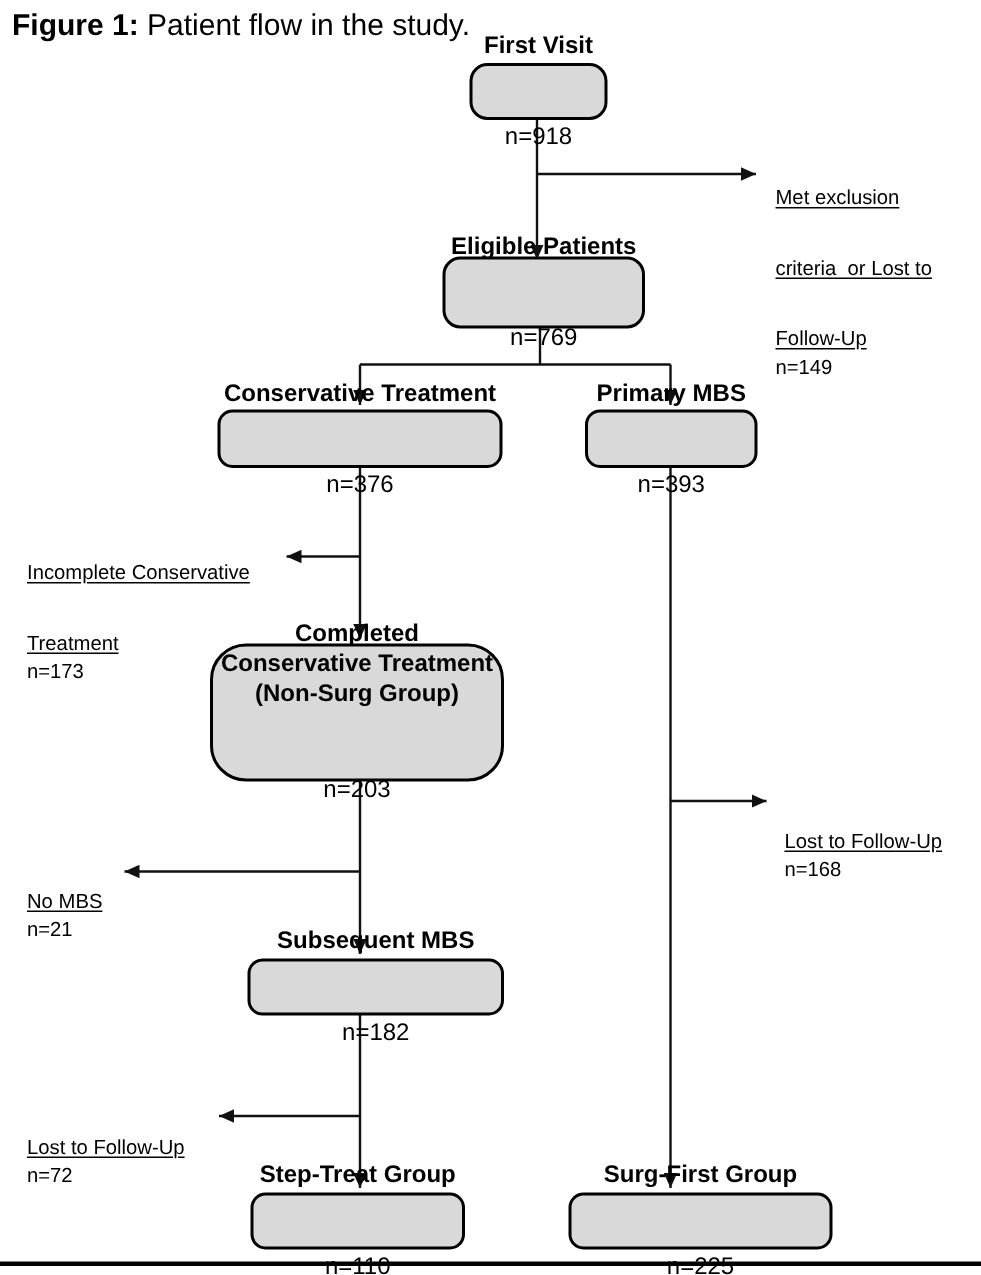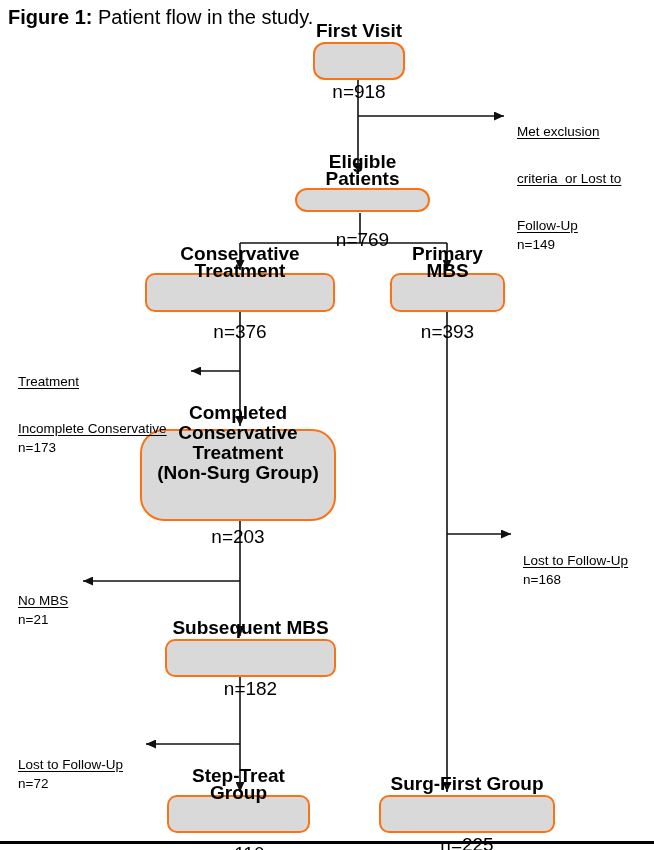--- a/index.html
+++ b/index.html
@@ -6,24 +6,24 @@
   body{
     width:654px;height:850px;position:relative;background:#ffffff;
     font-family:"Liberation Sans","DejaVu Sans",sans-serif;color:#000;
     overflow:hidden;
   }
   .canvas{position:absolute;inset:0;width:654px;height:850px;}
   .title{position:absolute;left:8px;top:6px;font-size:20px;white-space:pre;}
   .title .b{font-weight:bold;}
   svg.connectors{position:absolute;left:0;top:0;z-index:1;}
   .box{
-    position:absolute;z-index:2;background:#d9d9d9;border:2px solid #f97316;
+    position:absolute;z-index:2;background:#d9d9d9;border:2px solid #000000;
     border-radius:10px;display:flex;flex-direction:column;align-items:center;
     justify-content:center;text-align:center;box-sizing:border-box;
-    font-size:19px;line-height:17px;
+    font-size:16px;line-height:17px;
   }
   .box .lbl{font-weight:bold;}
   .box .nval{font-weight:normal;margin-top:44px;}
   .box.r12{border-radius:12px;}
   .box.big{border-radius:24px;line-height:20px;}
   .side-label{
     position:absolute;z-index:2;font-size:13.5px;line-height:19px;
     text-align:left;
   }
   .side-label .ln{white-space:pre;text-decoration:underline;text-underline-offset:2px;margin-top:28px;}
@@ -59,21 +59,21 @@
       <path d="M447,312 V792" marker-end="url(#arr)"></path>
       <path d="M447,534 H511" marker-end="url(#arr)"></path>
     </g>
   </svg>
 
   <div class="box r12" style="left:313px;top:42px;width:92px;height:38px">
     <div class="lbl">First Visit</div>
     <div class="nval">n=918</div>
   </div>
 
-  <div class="box r12" style="left:295px;top:188px;width:135px;height:24px">
+  <div class="box r12" style="left:295px;top:171px;width:135px;height:48px">
     <div class="lbl">Eligible Patients</div>
     <div class="nval">n=769</div>
   </div>
 
   <div class="box" style="left:145px;top:273px;width:190px;height:39px">
     <div class="lbl">Conservative Treatment</div>
     <div class="nval">n=376</div>
   </div>
 
   <div class="box" style="left:390px;top:273px;width:115px;height:39px">
@@ -104,22 +104,22 @@
   </div>
 
   <div class="side-label" style="left:517px;top:94px">
     <div class="ln">Met exclusion</div>
     <div class="ln">criteria  or Lost to</div>
     <div class="ln">Follow-Up</div>
     <div class="nval">n=149</div>
   </div>
 
   <div class="side-label" style="left:18px;top:344px">
+    <div class="ln">Incomplete Conservative</div>
     <div class="ln">Treatment</div>
-    <div class="ln">Incomplete Conservative</div>
     <div class="nval">n=173</div>
   </div>
 
   <div class="side-label" style="left:523px;top:523px">
     <div class="ln">Lost to Follow-Up</div>
     <div class="nval">n=168</div>
   </div>
 
   <div class="side-label" style="left:18px;top:563px">
     <div class="ln">No MBS</div>

